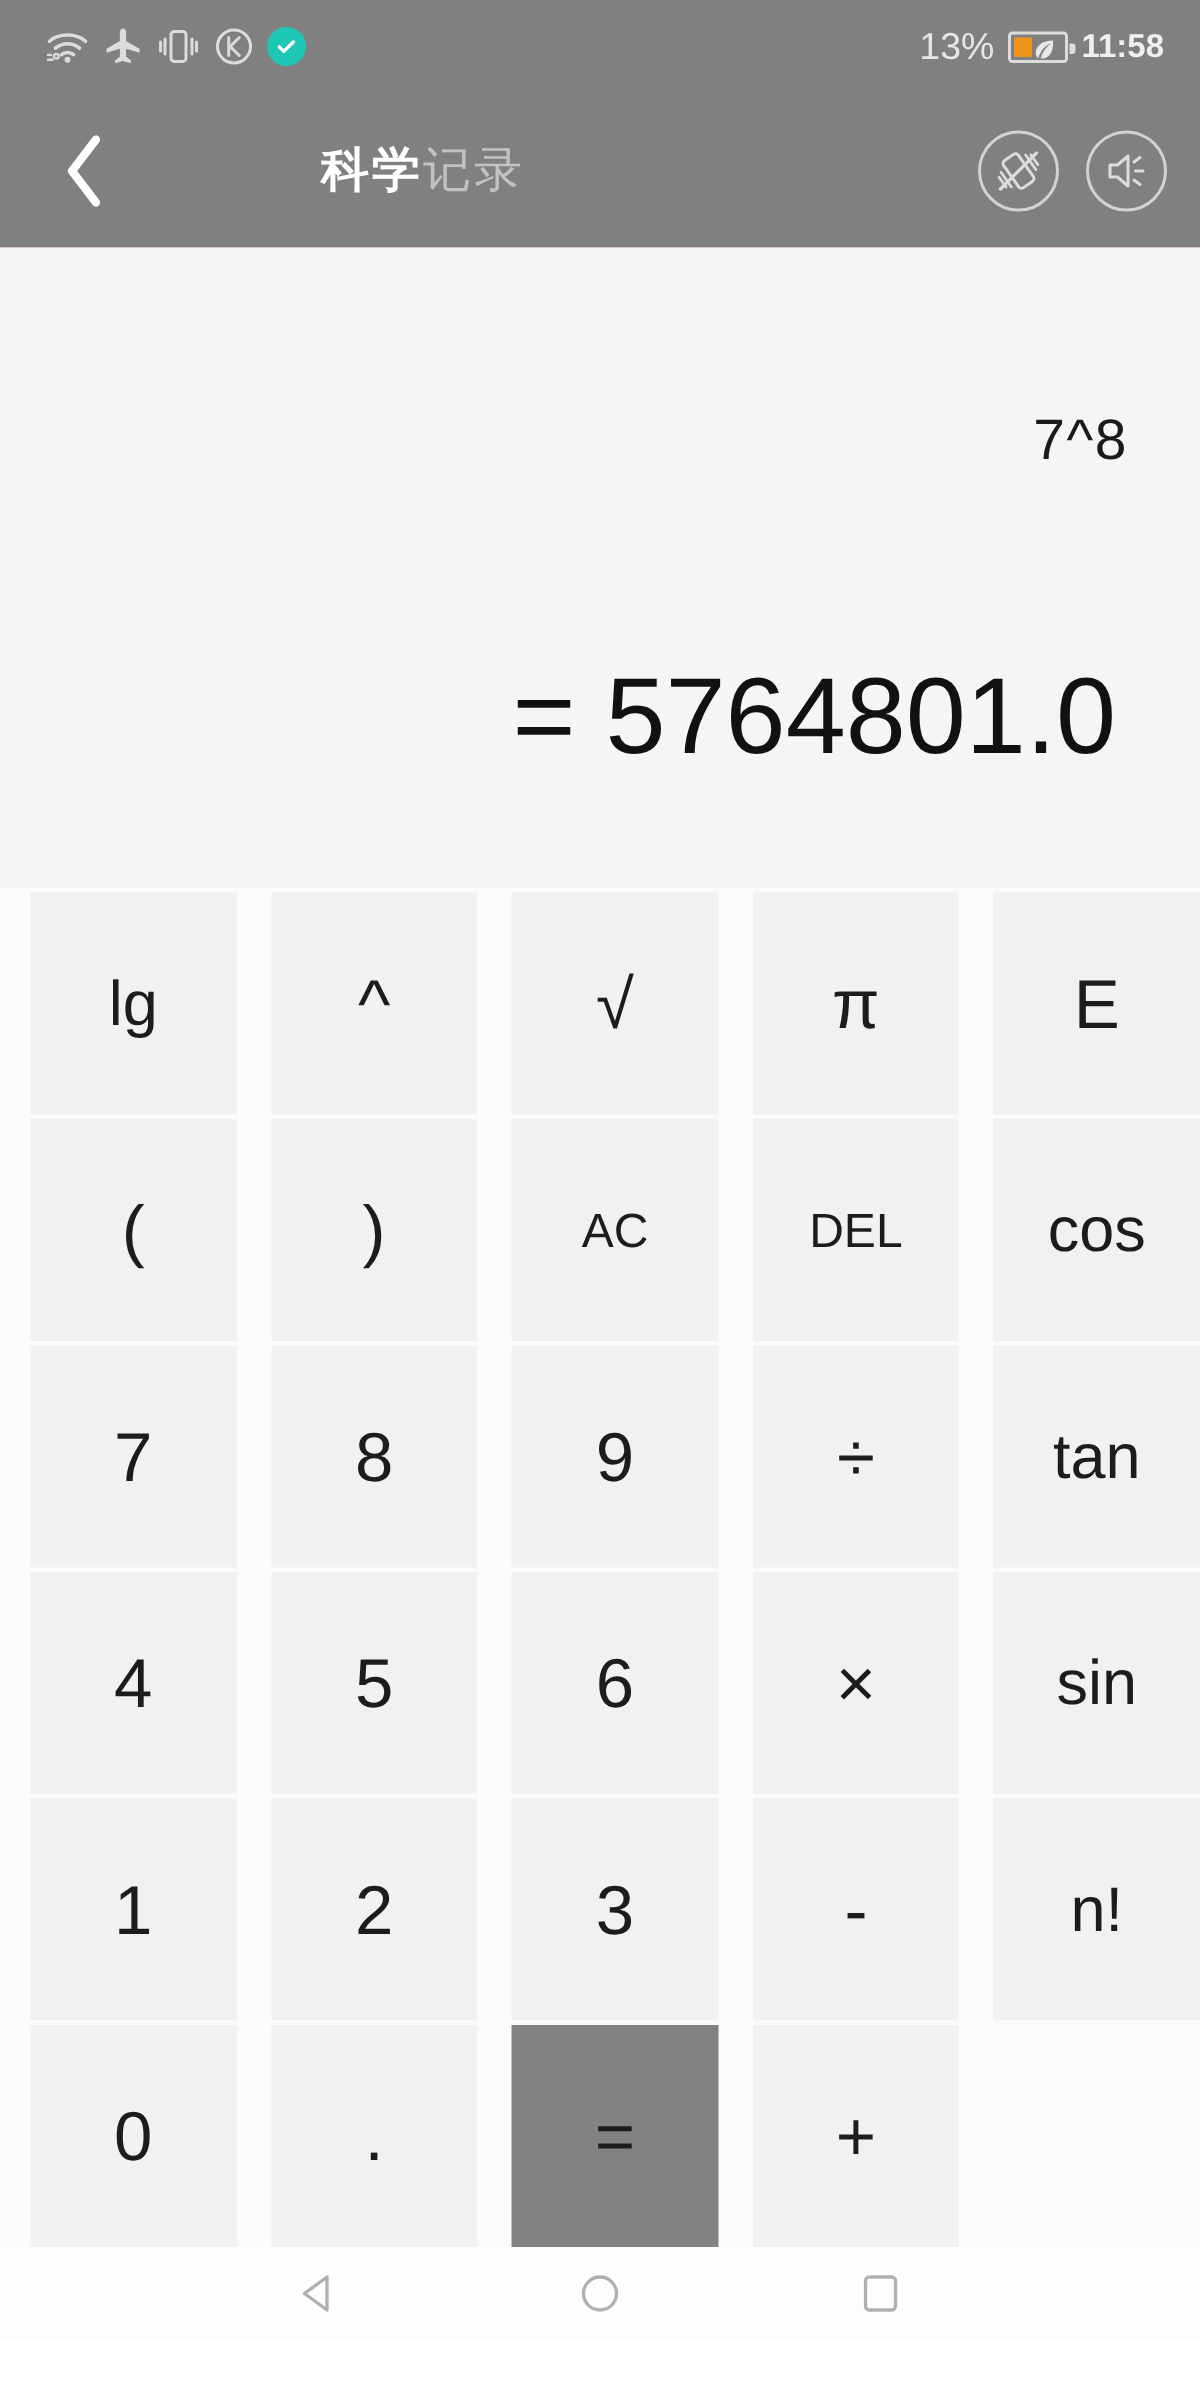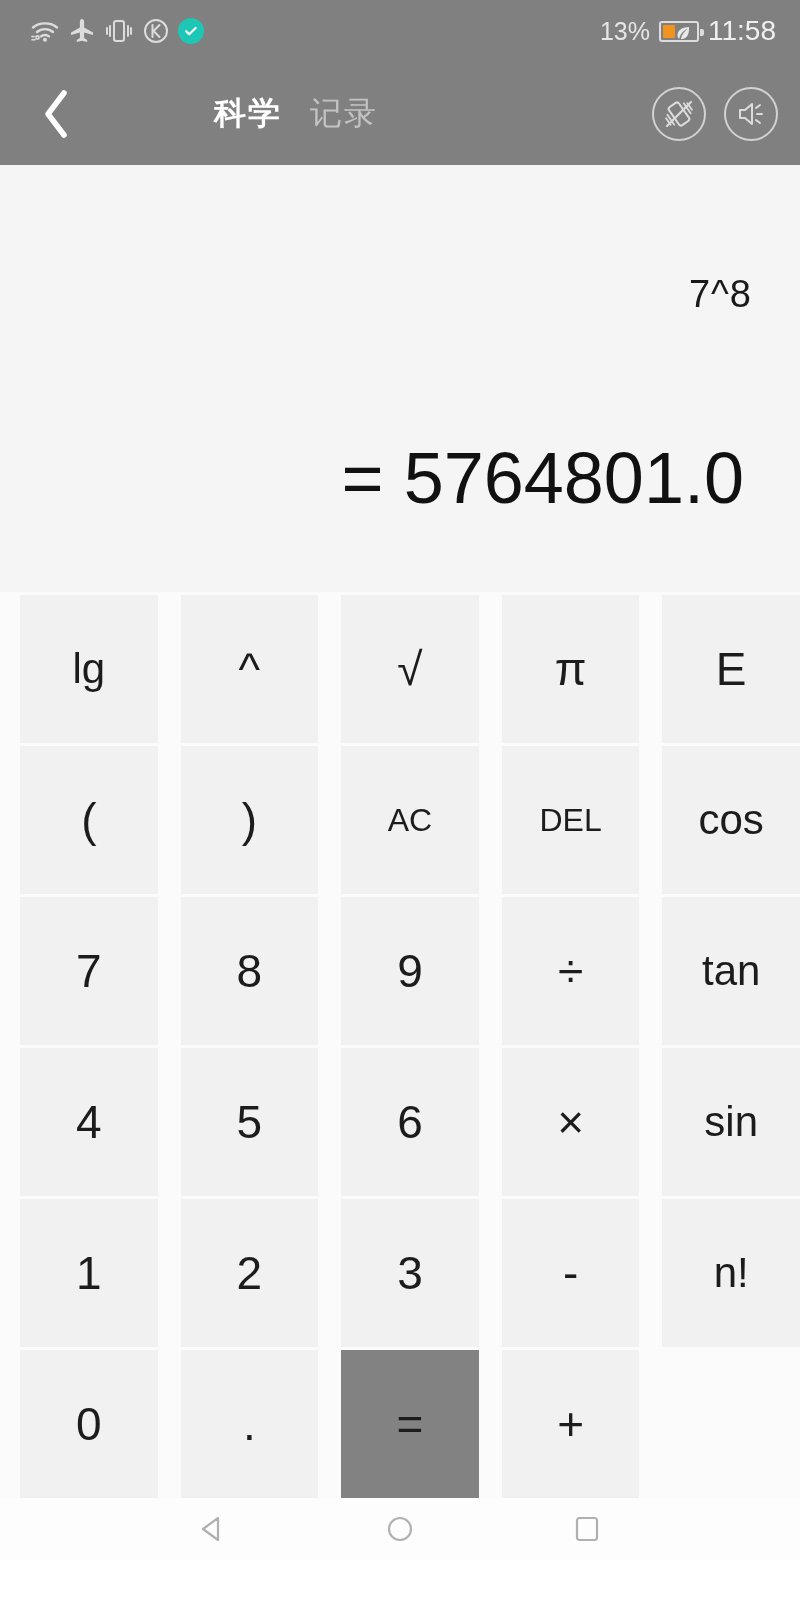--- a/index.html
+++ b/index.html
@@ -44,23 +44,24 @@
     align-items: center;
     gap: 9px;
     color: #e8e8e8;
   }
   .status-pct {
     font-size: 25px;
     color: #e6e6e6;
     letter-spacing: 0px;
   }
   .status-time {
-    font-size: 28px;
+    font-size: 22px;
     color: #f0f0f0;
     letter-spacing: 0px;
+    font-weight: bold;
   }
   .icon-svg { display: block; }
   .check-badge {
     width: 26px;
     height: 26px;
     border-radius: 50%;
     background: #1ec6b6;
     display: flex;
     align-items: center;
     justify-content: center;
@@ -115,21 +116,20 @@
     width: 56px;
     height: 56px;
     display: flex;
     align-items: center;
     justify-content: center;
     cursor: pointer;
   }
   .tabs {
     display: flex;
     align-items: baseline;
-    gap: 28px;
     margin-left: 130px;
   }
   .tab {
     font-size: 32px;
     letter-spacing: 2px;
     cursor: pointer;
     font-family: "DejaVu Sans", "Liberation Sans", sans-serif;
   }
   .tab.active { color: #ffffff; font-weight: bold; }
   .tab.inactive { color: #c2c2c2; }

